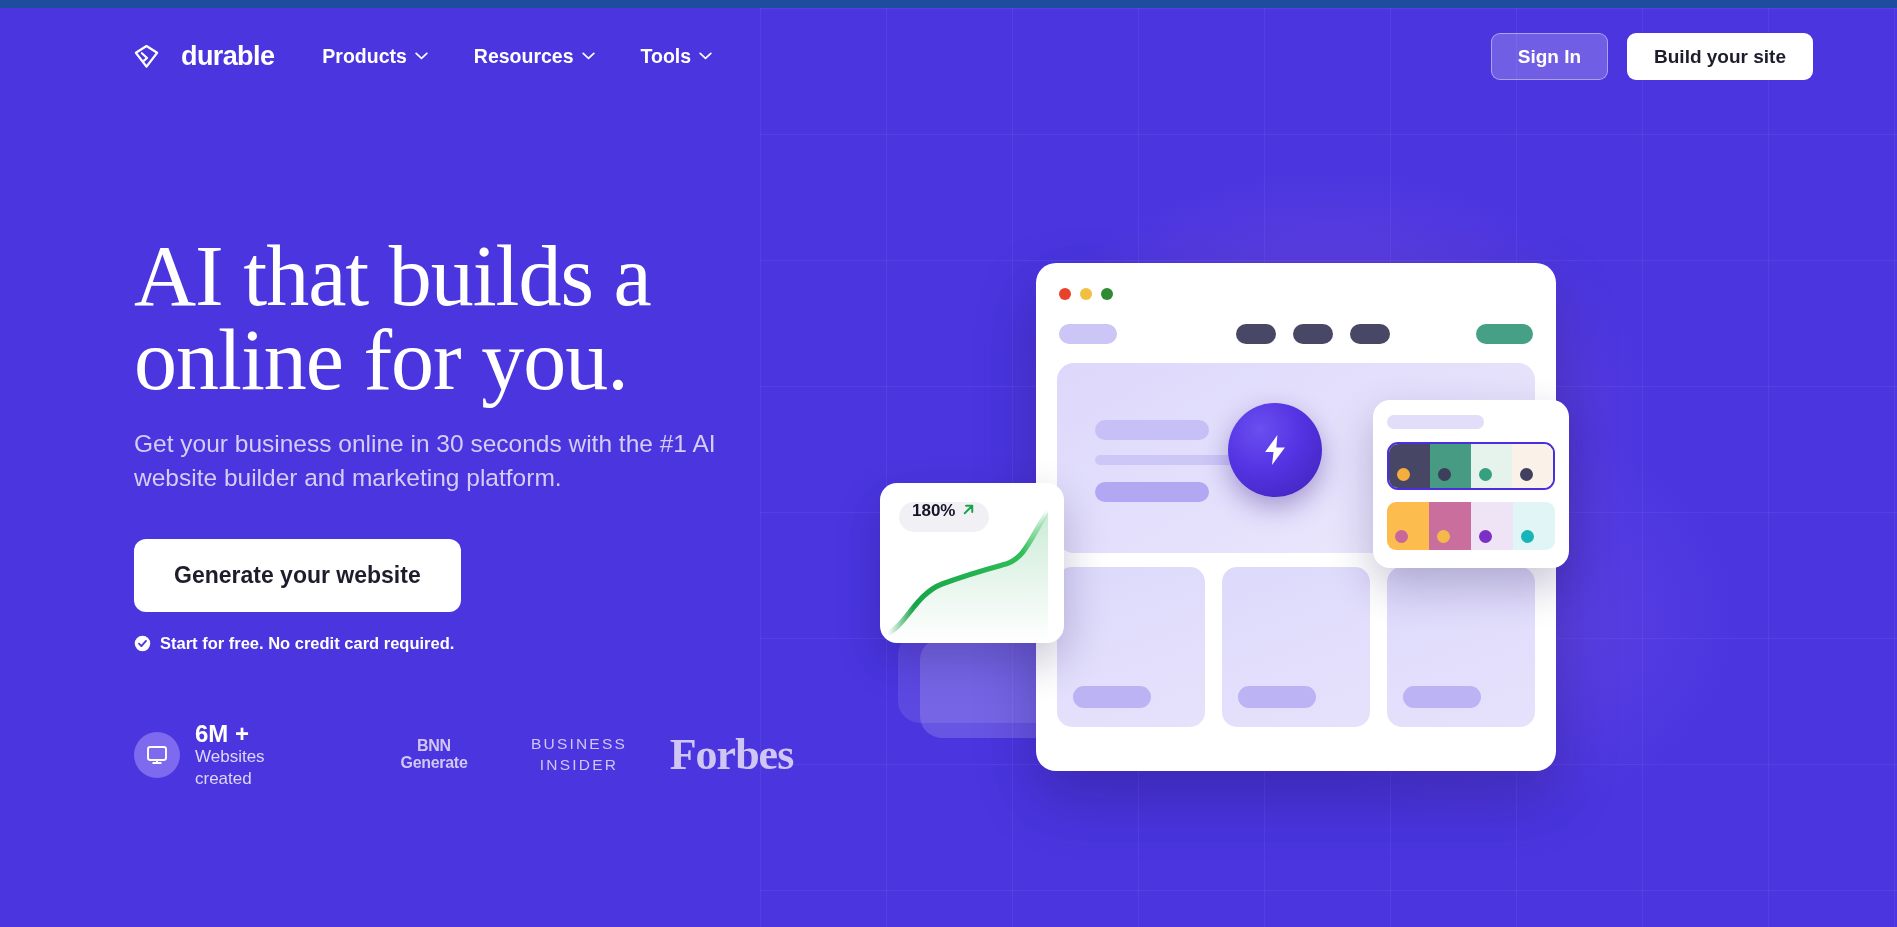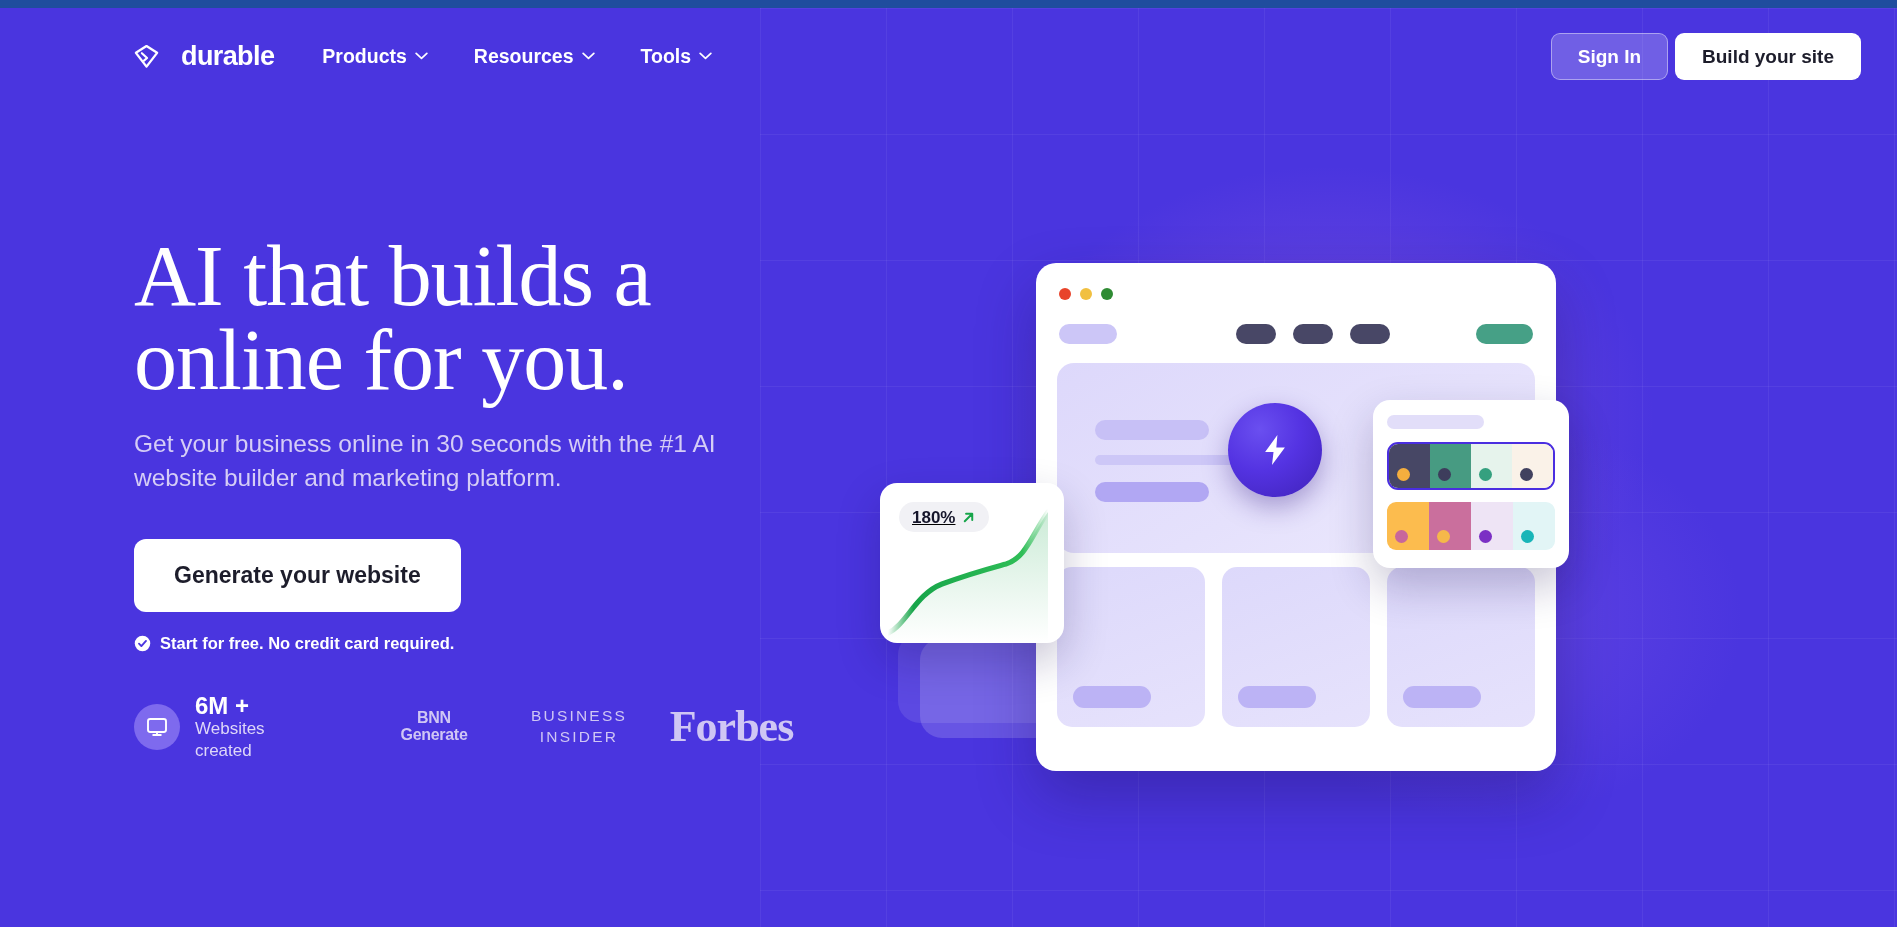--- a/index.html
+++ b/index.html
@@ -51,21 +51,21 @@
   .logo-text{
     color:#fff; font-size:27px; font-weight:700; letter-spacing:-0.6px;
   }
   .nav-links{ display:flex; align-items:center; gap:46px; margin-left:48px; }
   .nav-link{
     display:flex; align-items:center; gap:8px;
     color:#fff; font-size:19.5px; font-weight:700; cursor:pointer;
     white-space:nowrap;
   }
   .chev{ width:13px; height:8px; display:block; }
-  .nav-right{ margin-left:auto; margin-right:36px; display:flex; align-items:center; gap:7px; }
+  .nav-right{ margin-left:auto; margin-right:84px; display:flex; align-items:center; gap:19px; }
   .btn-signin{
     background:rgba(255,255,255,.21);
     border:1px solid rgba(255,255,255,.42);
     color:#fff; font-size:19px; font-weight:700;
     padding:13px 26px; border-radius:9px; cursor:pointer;
     line-height:1;
   }
   .btn-build{
     background:#fff; color:#1d1d2b; font-size:19px; font-weight:700;
     padding:14px 27px; border-radius:9px; cursor:pointer; border:none;
@@ -95,21 +95,21 @@
     line-height:1;
   }
   .note{
     margin-top:22px; display:flex; align-items:center; gap:9px;
     color:#fff; font-size:16.5px; font-weight:700;
   }
   .check-ic{ width:17px; height:17px; display:block; flex:none; }
 
   
   .stats{
-    margin-top:40px; display:flex; align-items:center; gap:4px;
+    margin-top:68px; display:flex; align-items:center; gap:4px;
   }
   .stat-badge{ display:flex; align-items:center; gap:15px; }
   .monitor-circle{
     width:46px; height:46px; border-radius:50%;
     background:#7e6aee; display:flex; align-items:center; justify-content:center;
     flex:none;
   }
   .monitor-ic{ width:24px; height:24px; display:block; }
   .stat-num{ color:#fff; font-size:24px; font-weight:700; line-height:1.05; }
   .stat-sub{ color:#ded7f8; font-size:17px; font-weight:400; line-height:1.25; }
@@ -197,21 +197,21 @@
   
   .chart-card{
     position:absolute; left:0px; top:245px; width:184px; height:160px;
     background:#fff; border-radius:17px;
     box-shadow:0 18px 44px rgba(25,12,80,.24);
     overflow:hidden; z-index:6;
   }
   .chart-badge{
     position:absolute; left:19px; top:19px; height:30px; padding:0 13px;
     background:#f1f1f5; border-radius:15px;
-    display:flex; align-items:center; gap:6px;text-decoration:underline;
+    display:flex; align-items:flex-start; gap:6px;
   }
   .chart-badge-txt{ font-size:17px; font-weight:700; color:#16162b; line-height:1; }
   .chart-arrow{ width:15px; height:15px; display:block; }
   .chart-svg{ position:absolute; left:0; bottom:0; width:184px; height:135px; }
 
   
   .palette-card{
     position:absolute; left:493px; top:162px; width:196px; height:168px;
     background:#fff; border-radius:17px;
     box-shadow:0 18px 44px rgba(25,12,80,.24);

